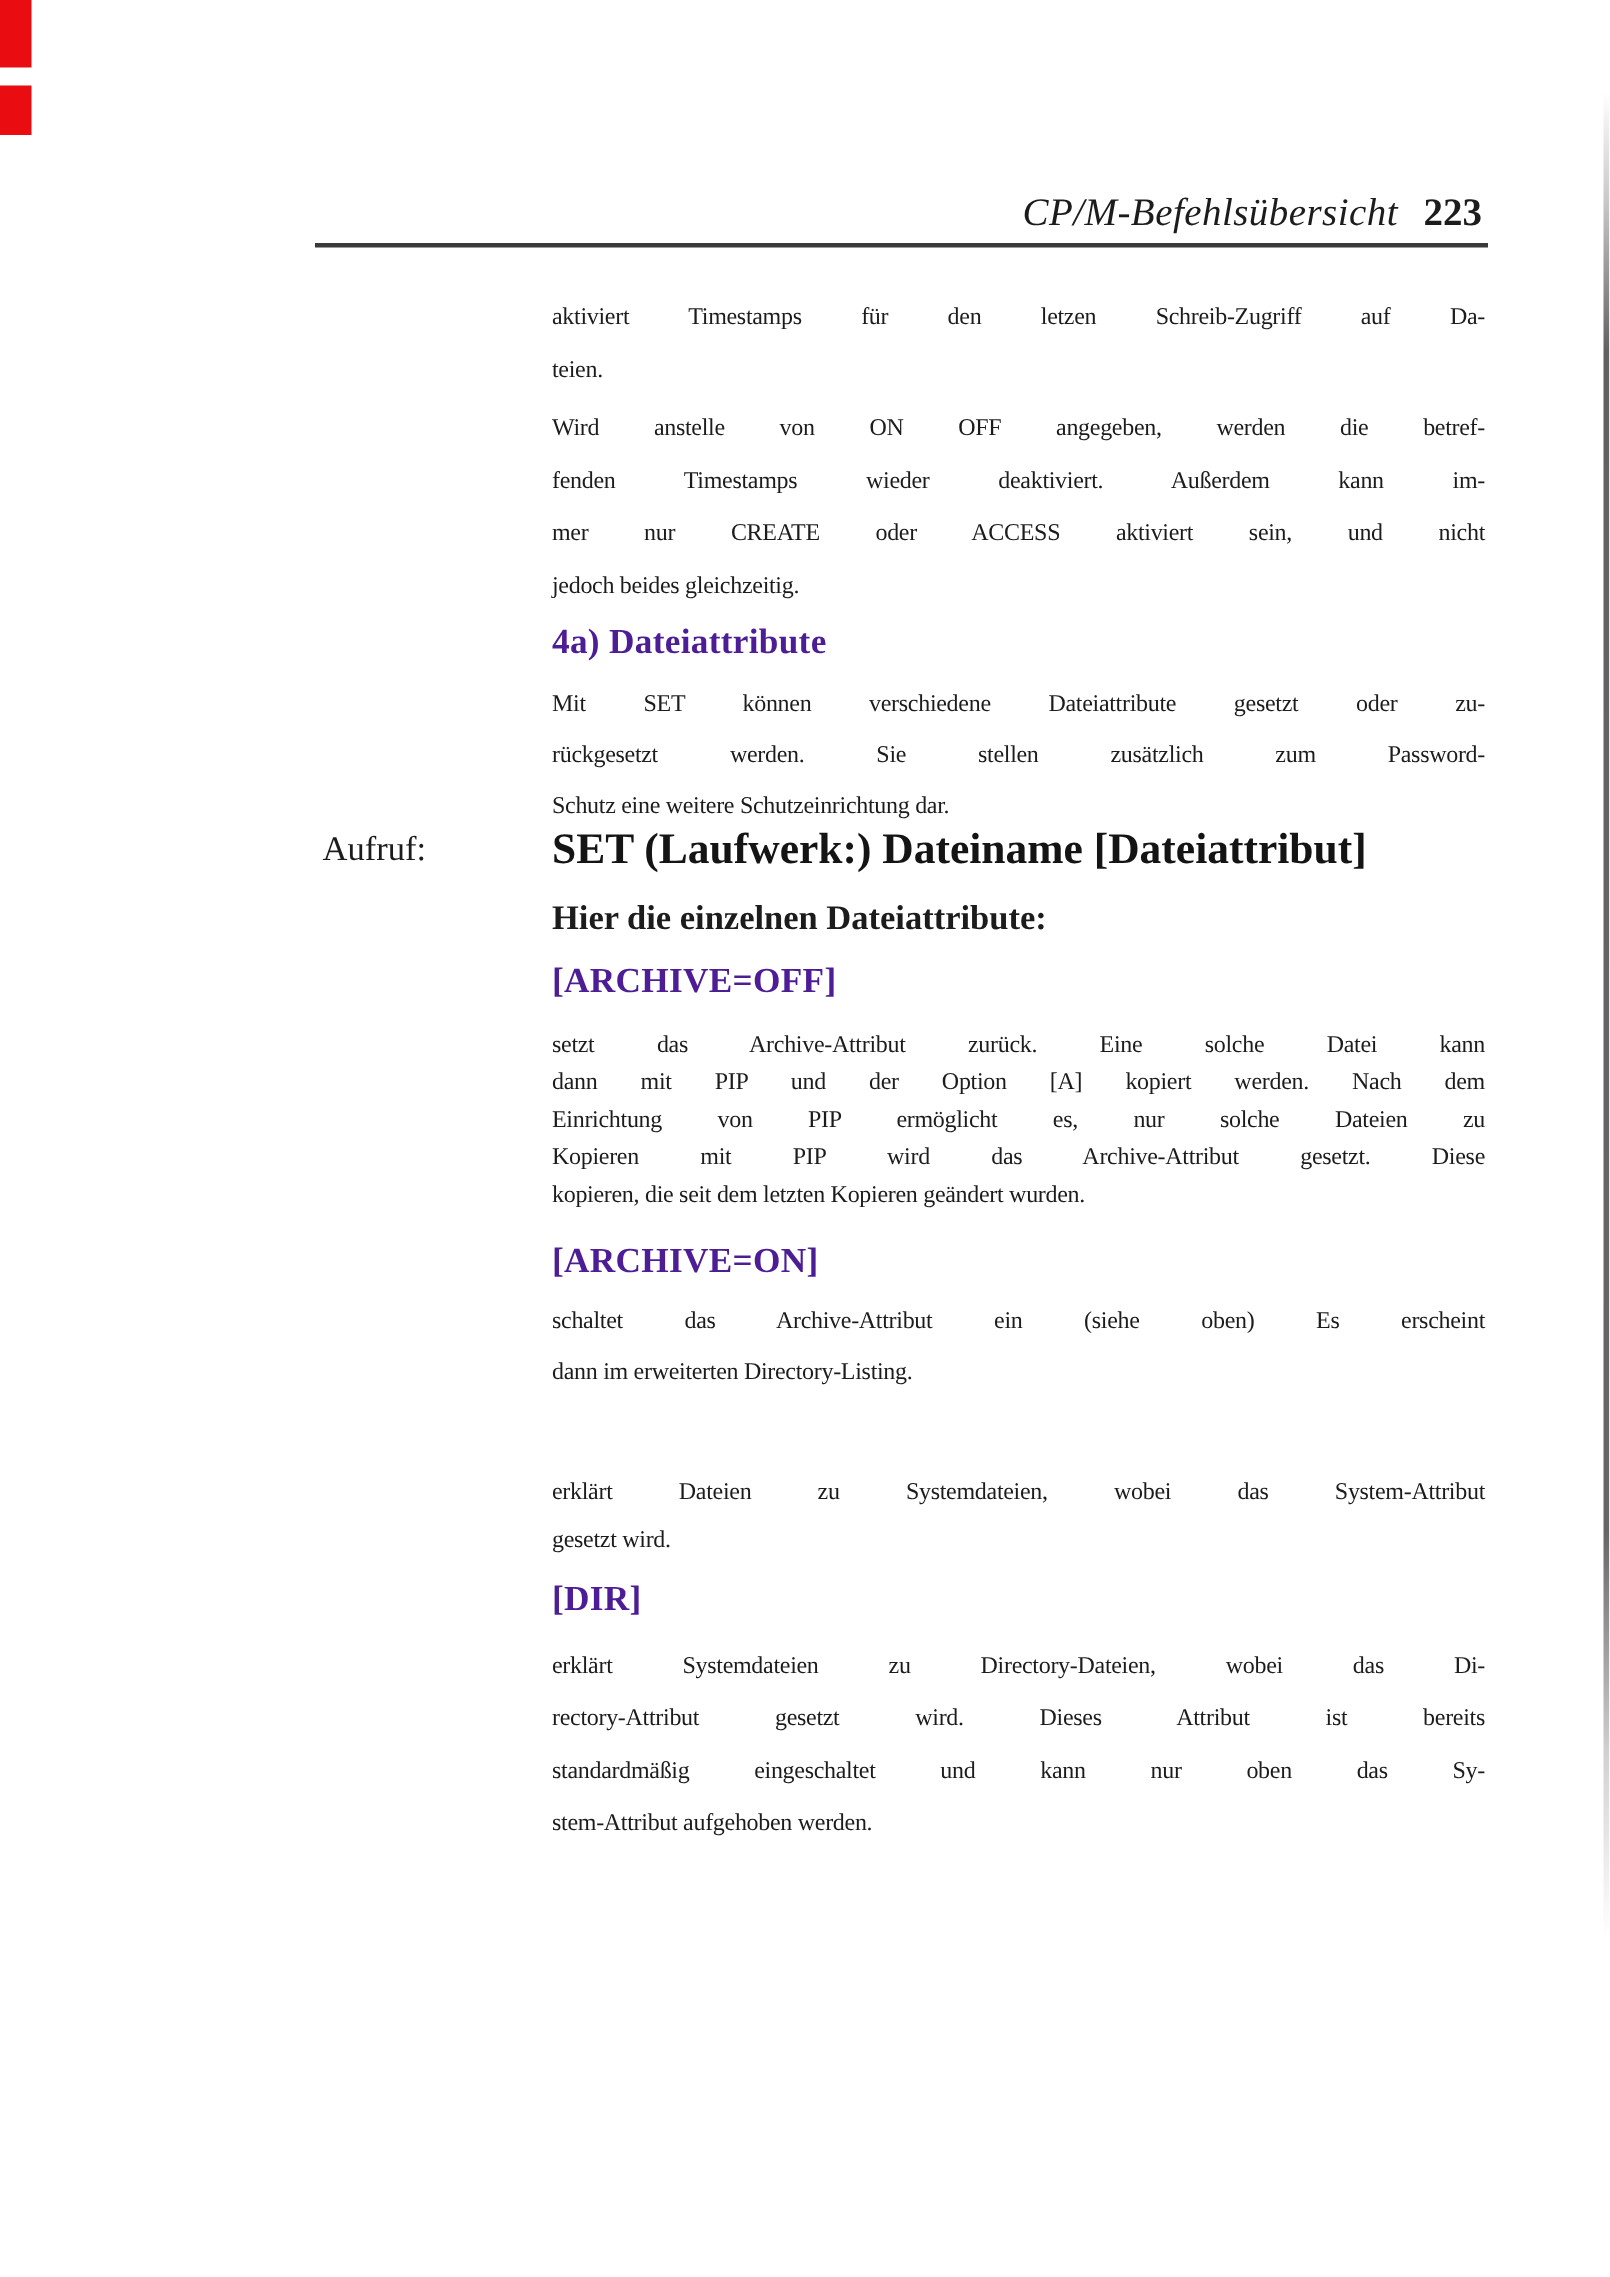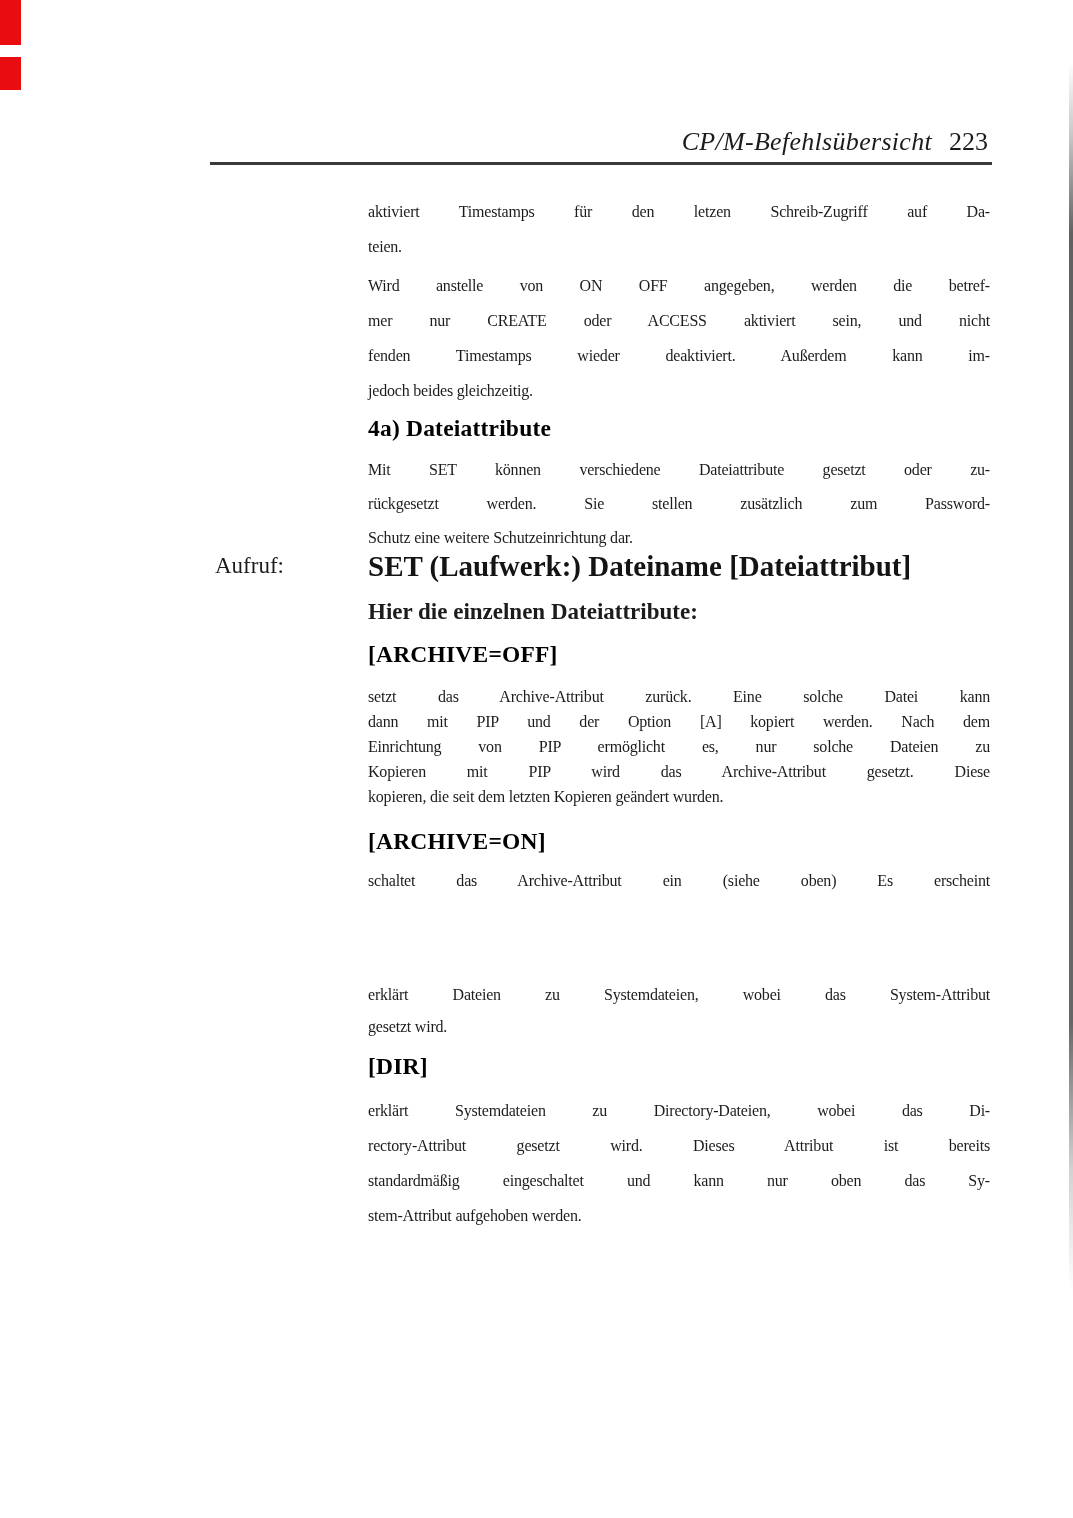--- a/index.html
+++ b/index.html
@@ -48,21 +48,21 @@
     left: 210px;
     width: 778px;
     display: flex;
     justify-content: flex-end;
     align-items: baseline;
     gap: 17px;
     font-size: 26px;
     line-height: 30px;
   }
   .head-title { font-style: italic; letter-spacing: 0.3px; }
-  .head-page  { font-style: normal; }
+  .head-page  { font-style: normal; font-weight: bold; }
 
   .rule {
     position: absolute;
     top: 162px;
     left: 210px;
     width: 782px;
     height: 3px;
     background: #3a3a3a;
   }
 
@@ -82,21 +82,21 @@
   .para .line.line-last { text-align-last: left; }
 
   .subhead {
     position: absolute;
     left: 368px;
     width: 622px;
     margin: 0;
     font-size: 23.5px;
     font-weight: bold;
     line-height: 30px;
-    color: #000000;
+    color: #4c1d95;
     letter-spacing: 0.2px;
   }
 
   .body-line {
     position: absolute;
     left: 368px;
     width: 622px;
     font-size: 23px;
     line-height: 30px;
     font-weight: bold;
@@ -135,22 +135,22 @@
   </header>
   <div class="rule"></div>
 
   <section class="para" style="top:194px; --lh:35px">
       <div class="line">aktiviert Timestamps für den letzen Schreib-Zugriff auf Da-</div>
       <div class="line line-last">teien.</div>
     </section>
 
   <section class="para" style="top:268px; --lh:35px">
       <div class="line">Wird anstelle von ON OFF angegeben, werden die betref-</div>
+      <div class="line">fenden Timestamps wieder deaktiviert. Außerdem kann im-</div>
       <div class="line">mer nur CREATE oder ACCESS aktiviert sein, und nicht</div>
-      <div class="line">fenden Timestamps wieder deaktiviert. Außerdem kann im-</div>
       <div class="line line-last">jedoch beides gleichzeitig.</div>
     </section>
 
   <h2 class="subhead" style="top:413px">4a) Dateiattribute</h2>
 
   <section class="para" style="top:453px; --lh:34px">
       <div class="line">Mit SET können verschiedene Dateiattribute gesetzt oder zu-</div>
       <div class="line">rückgesetzt werden. Sie stellen zusätzlich zum Password-</div>
       <div class="line line-last">Schutz eine weitere Schutzeinrichtung dar.</div>
     </section>
@@ -167,20 +167,21 @@
       <div class="line">dann mit PIP und der Option [A] kopiert werden. Nach dem</div>
       <div class="line">Einrichtung von PIP ermöglicht es, nur solche Dateien zu</div>
       <div class="line">Kopieren mit PIP wird das Archive-Attribut gesetzt. Diese</div>
       <div class="line line-last">kopieren, die seit dem letzten Kopieren geändert wurden.</div>
     </section>
 
   <h2 class="subhead" style="top:826px">[ARCHIVE=ON]</h2>
 
   <section class="para" style="top:864px; --lh:34px">
       <div class="line">schaltet das Archive-Attribut ein (siehe oben) Es erscheint</div>
+      <div class="line line-last">dann im erweiterten Directory-Listing.</div>
     </section>
 
 
   <section class="para" style="top:979px; --lh:32px">
       <div class="line">erklärt Dateien zu Systemdateien, wobei das System-Attribut</div>
       <div class="line line-last">gesetzt wird.</div>
     </section>
 
   <h2 class="subhead" style="top:1051px">[DIR]</h2>
 

